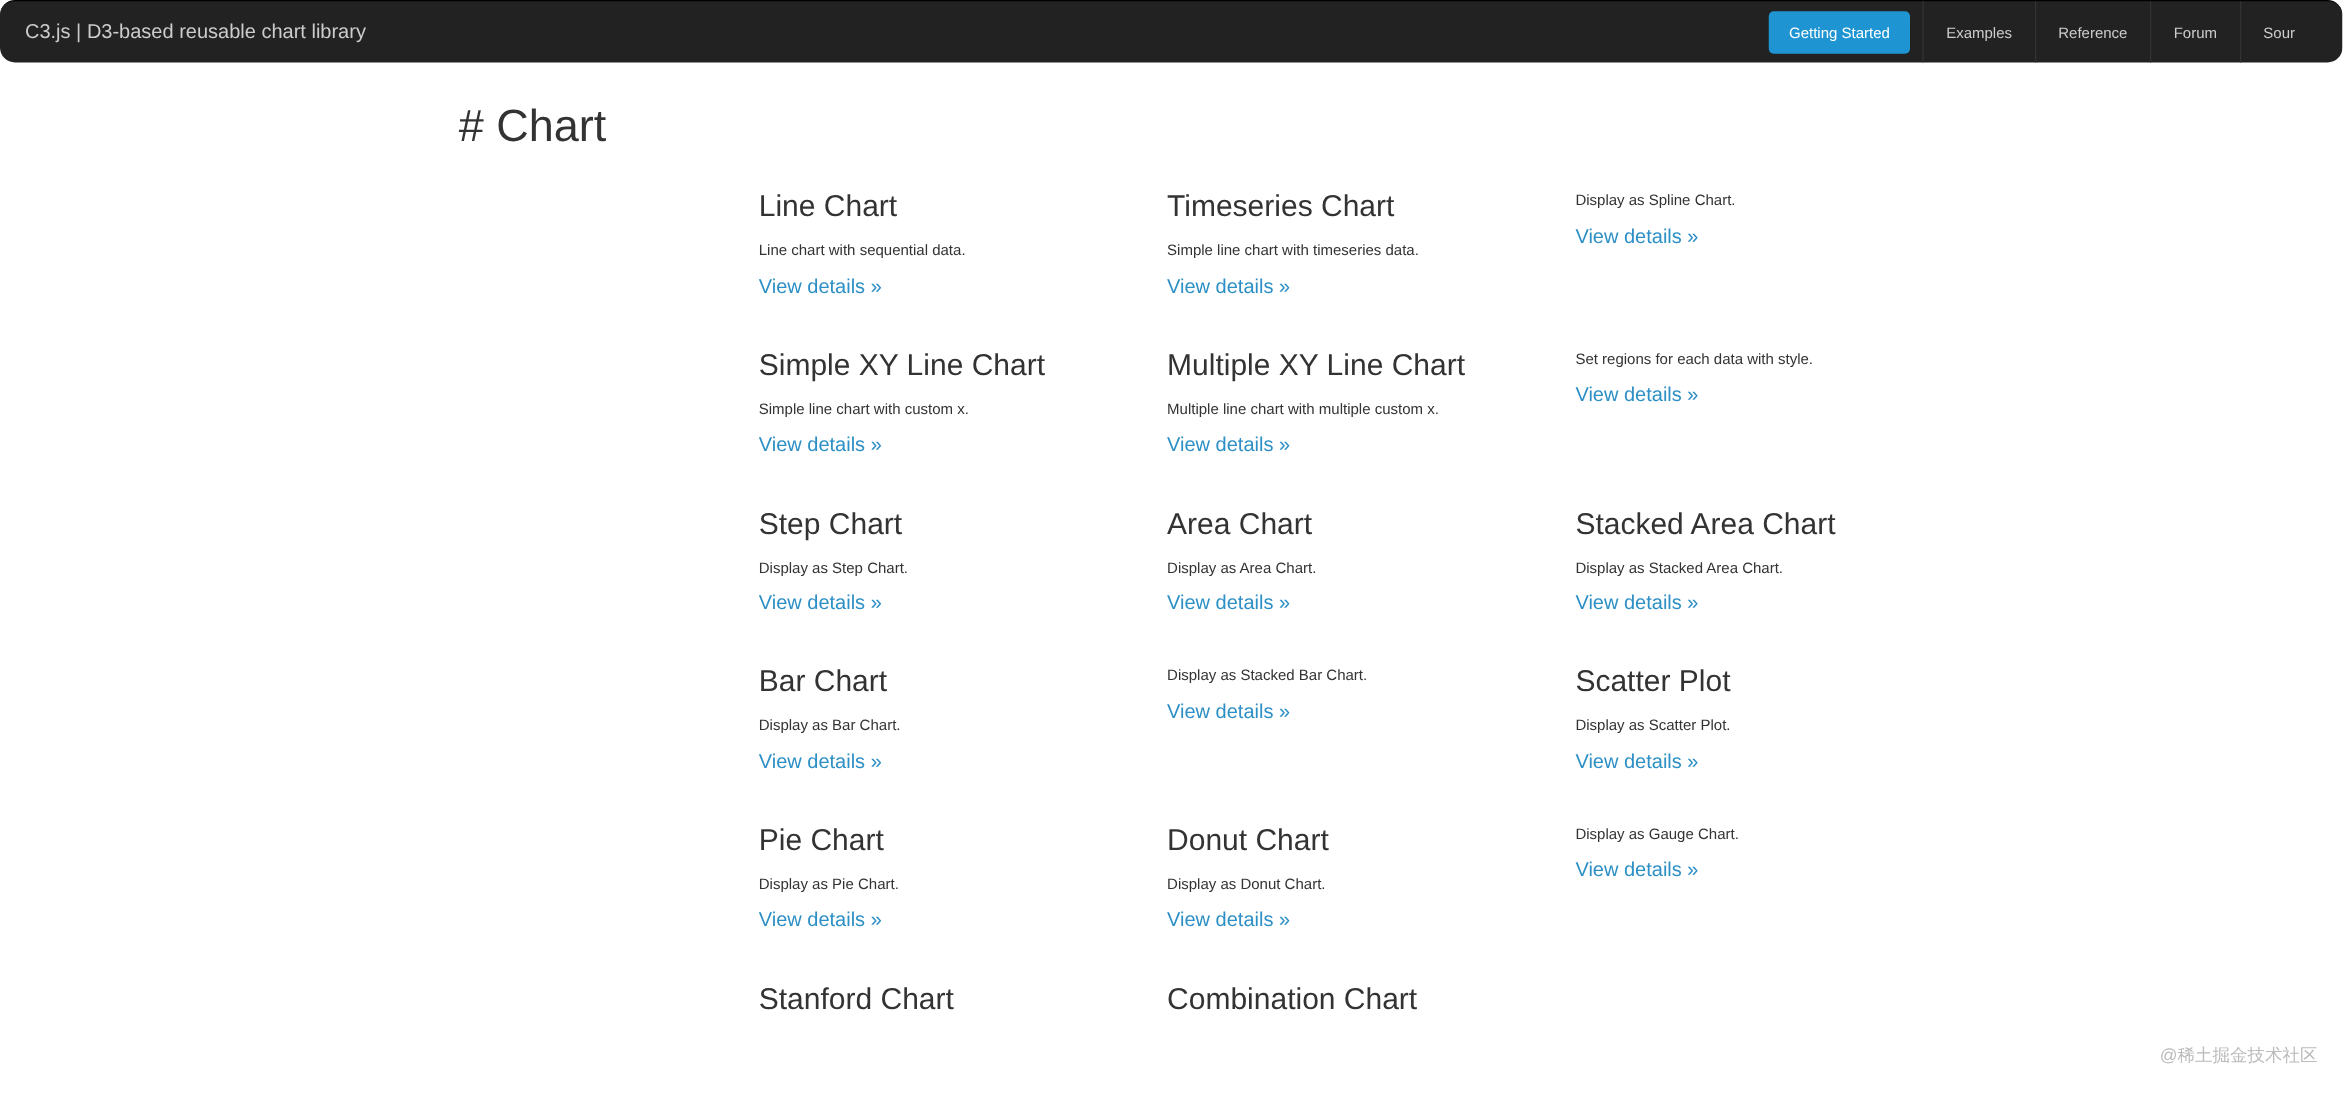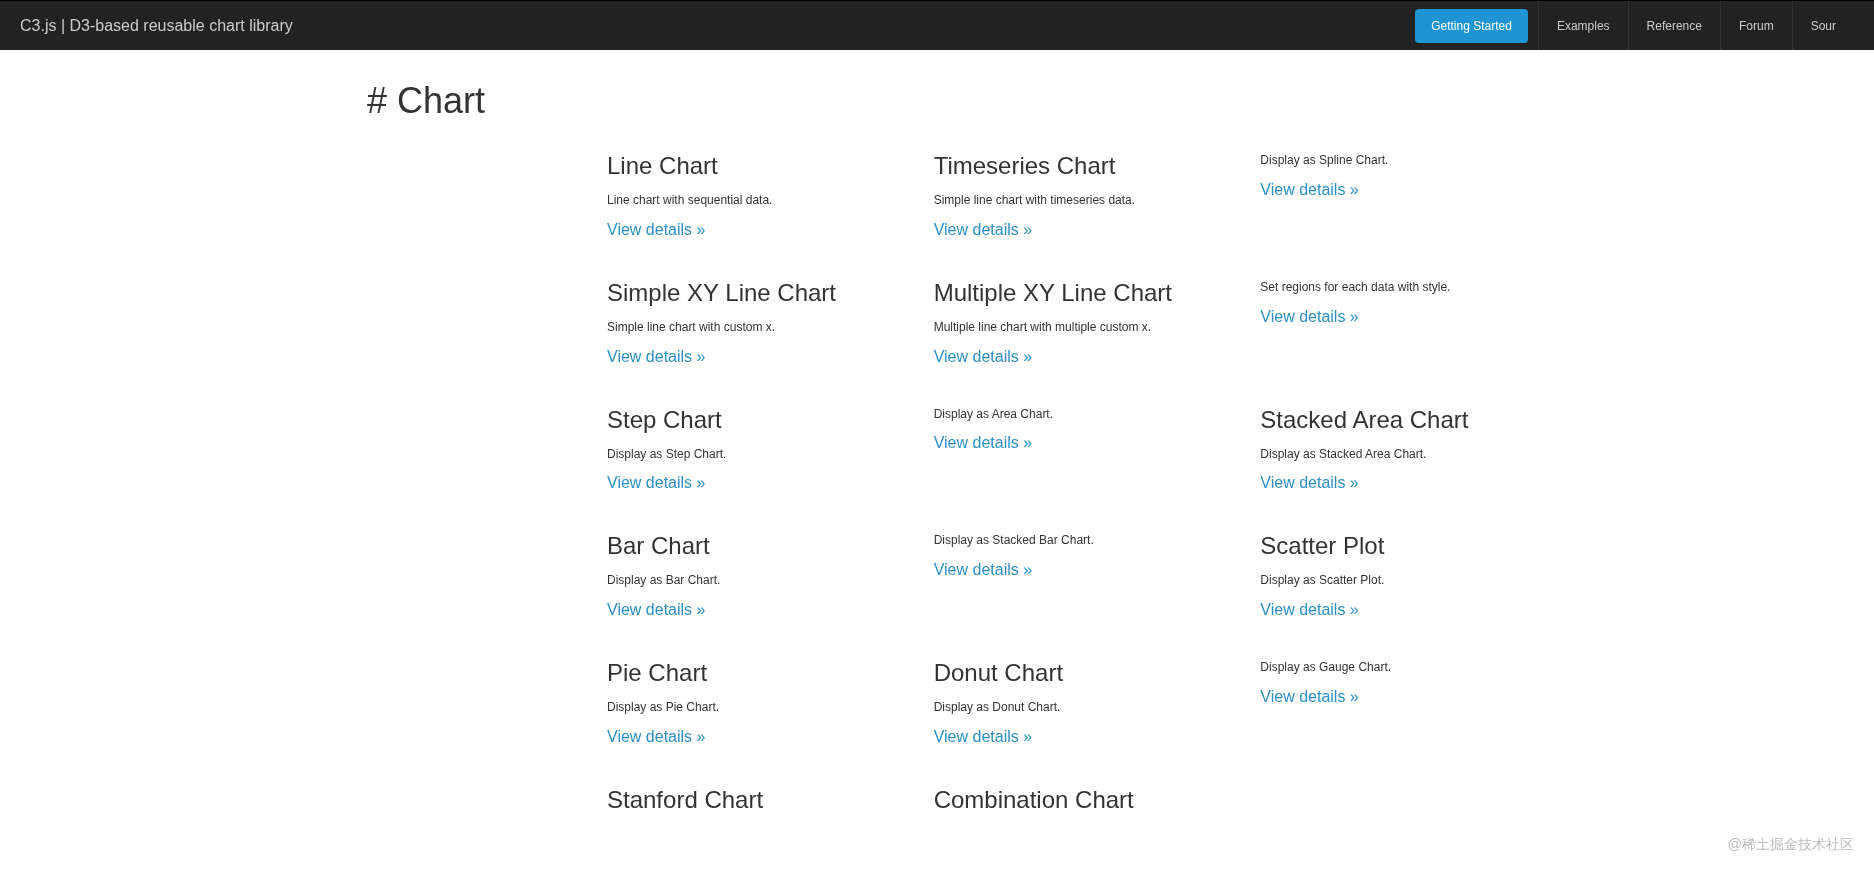--- a/index.html
+++ b/index.html
@@ -5,20 +5,21 @@
 * { margin: 0; padding: 0; box-sizing: border-box; }
 body { font-family: "Helvetica Neue", Helvetica, Arial, sans-serif; background: #fff; color: #333; }
 .navbar {
   background: #222;
   height: 50px;
   display: flex;
   justify-content: space-between;
   align-items: center;
   padding: 0 20px;
   border-top: 1px solid #000;
+  border-radius: 12px;
 }
 .navbar-brand {
   color: #ccc;
   font-size: 16px;
   text-decoration: none;
 }
 .nav-right {
   display: flex;
   align-items: center;
   height: 100%;
@@ -102,21 +103,21 @@
 <div class="container">
   <h1 class="page-title"># Chart</h1>
   <div class="grid" id="grid">
       <div class="item"><h3>Line Chart</h3><p>Line chart with sequential data.</p><a href="#">View details »</a></div>
       <div class="item"><h3>Timeseries Chart</h3><p>Simple line chart with timeseries data.</p><a href="#">View details »</a></div>
       <div class="item"><p>Display as Spline Chart.</p><a href="#">View details »</a></div>
       <div class="item"><h3>Simple XY Line Chart</h3><p>Simple line chart with custom x.</p><a href="#">View details »</a></div>
       <div class="item"><h3>Multiple XY Line Chart</h3><p>Multiple line chart with multiple custom x.</p><a href="#">View details »</a></div>
       <div class="item"><p>Set regions for each data with style.</p><a href="#">View details »</a></div>
       <div class="item"><h3>Step Chart</h3><p>Display as Step Chart.</p><a href="#">View details »</a></div>
-      <div class="item"><p>Display as Area Chart.</p><a href="#">View details »</a></div>
+      <div class="item"><h3>Area Chart</h3><p>Display as Area Chart.</p><a href="#">View details »</a></div>
       <div class="item"><h3>Stacked Area Chart</h3><p>Display as Stacked Area Chart.</p><a href="#">View details »</a></div>
       <div class="item"><h3>Bar Chart</h3><p>Display as Bar Chart.</p><a href="#">View details »</a></div>
       <div class="item"><p>Display as Stacked Bar Chart.</p><a href="#">View details »</a></div>
       <div class="item"><h3>Scatter Plot</h3><p>Display as Scatter Plot.</p><a href="#">View details »</a></div>
       <div class="item"><h3>Pie Chart</h3><p>Display as Pie Chart.</p><a href="#">View details »</a></div>
       <div class="item"><h3>Donut Chart</h3><p>Display as Donut Chart.</p><a href="#">View details »</a></div>
       <div class="item"><p>Display as Gauge Chart.</p><a href="#">View details »</a></div>
       <div class="item">
         <h3>Stanford Chart</h3>
       </div>

